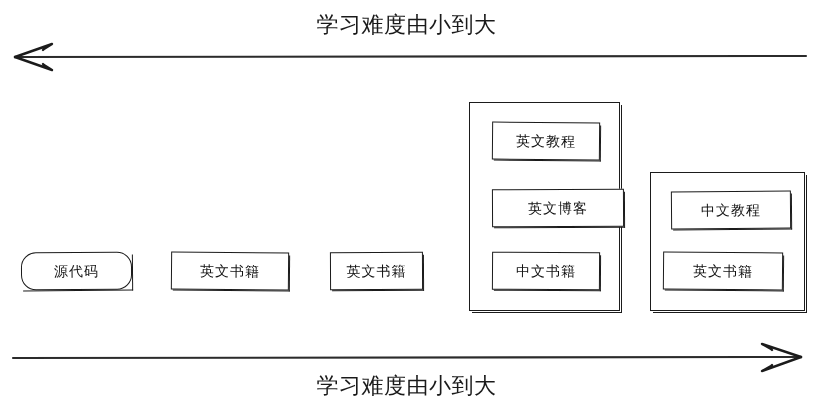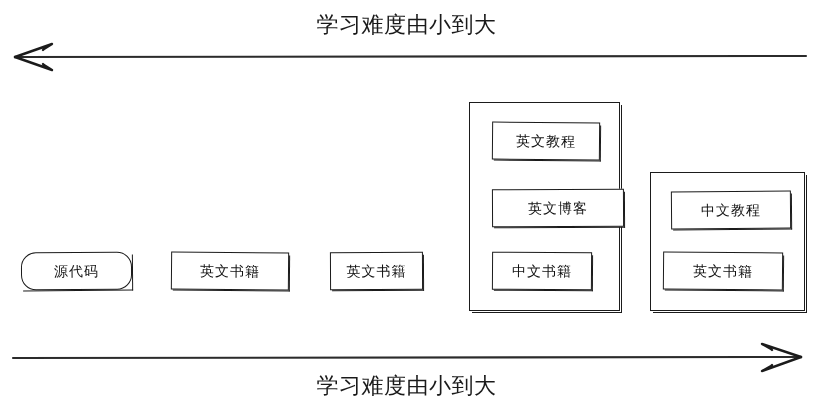--- a/index.html
+++ b/index.html
@@ -127,21 +127,21 @@
   </div>
 
   <div class="hbox leaf-2" style="left:492px; top:122px; width:108px; height:38px;">
     <span class="hbox-label">英文教程</span>
   </div>
 
   <div class="hbox leaf-3" style="left:492px; top:189px; width:132px; height:38px;">
     <span class="hbox-label">英文博客</span>
   </div>
 
-  <div class="hbox leaf-4" style="left:492px; top:252px; width:100px; height:38px;">
+  <div class="hbox leaf-4" style="left:492px; top:252px; width:108px; height:38px;">
     <span class="hbox-label">中文书籍</span>
   </div>
 
   <div class="group-box" style="left:650px; top:172px; width:155px; height:139px;">
   </div>
 
   <div class="hbox leaf-1" style="left:663px; top:191px; width:120px; height:38px;">
     <span class="hbox-label">中文教程</span>
   </div>
 

